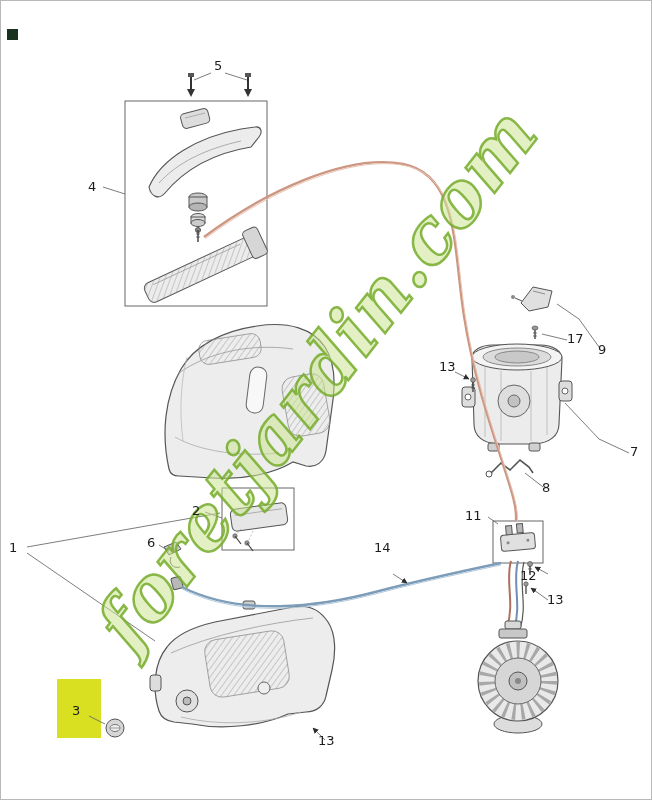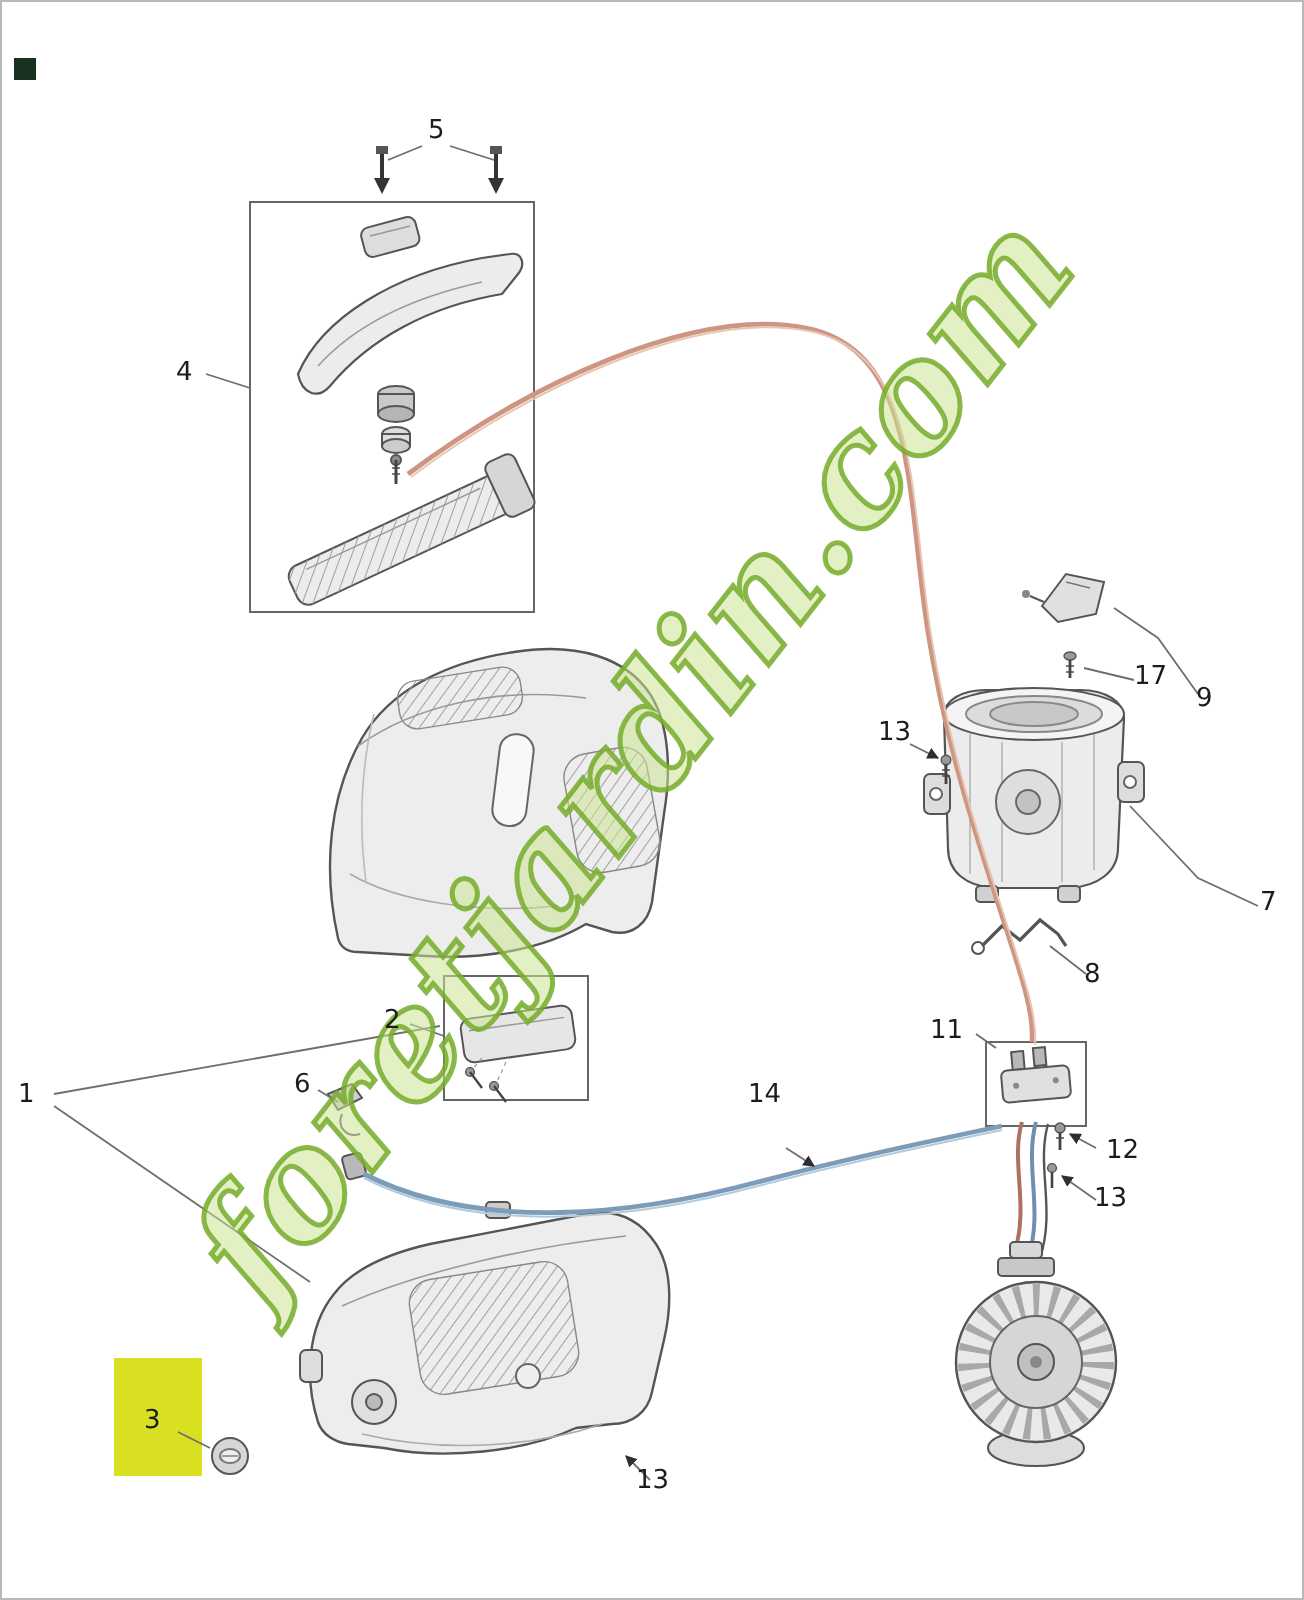--- a/index.html
+++ b/index.html
@@ -248,19 +248,19 @@
   <span class="callout" style="left:191px;top:503px">2</span>
   <span class="callout" style="left:71px;top:703px">3</span>
   <span class="callout" style="left:87px;top:179px">4</span>
   <span class="callout" style="left:213px;top:58px">5</span>
   <span class="callout" style="left:146px;top:535px">6</span>
   <span class="callout" style="left:629px;top:444px">7</span>
   <span class="callout" style="left:541px;top:480px">8</span>
   <span class="callout" style="left:597px;top:342px">9</span>
   <span class="callout" style="left:566px;top:331px">17</span>
   <span class="callout" style="left:464px;top:508px">11</span>
-  <span class="callout" style="left:552px;top:568px">12</span>
+  <span class="callout" style="left:519px;top:568px">12</span>
   <span class="callout" style="left:438px;top:359px">13</span>
   <span class="callout" style="left:317px;top:733px">13</span>
   <span class="callout" style="left:546px;top:592px">13</span>
   <span class="callout" style="left:373px;top:540px">14</span>
 
 </div>
 
 </body></html>

